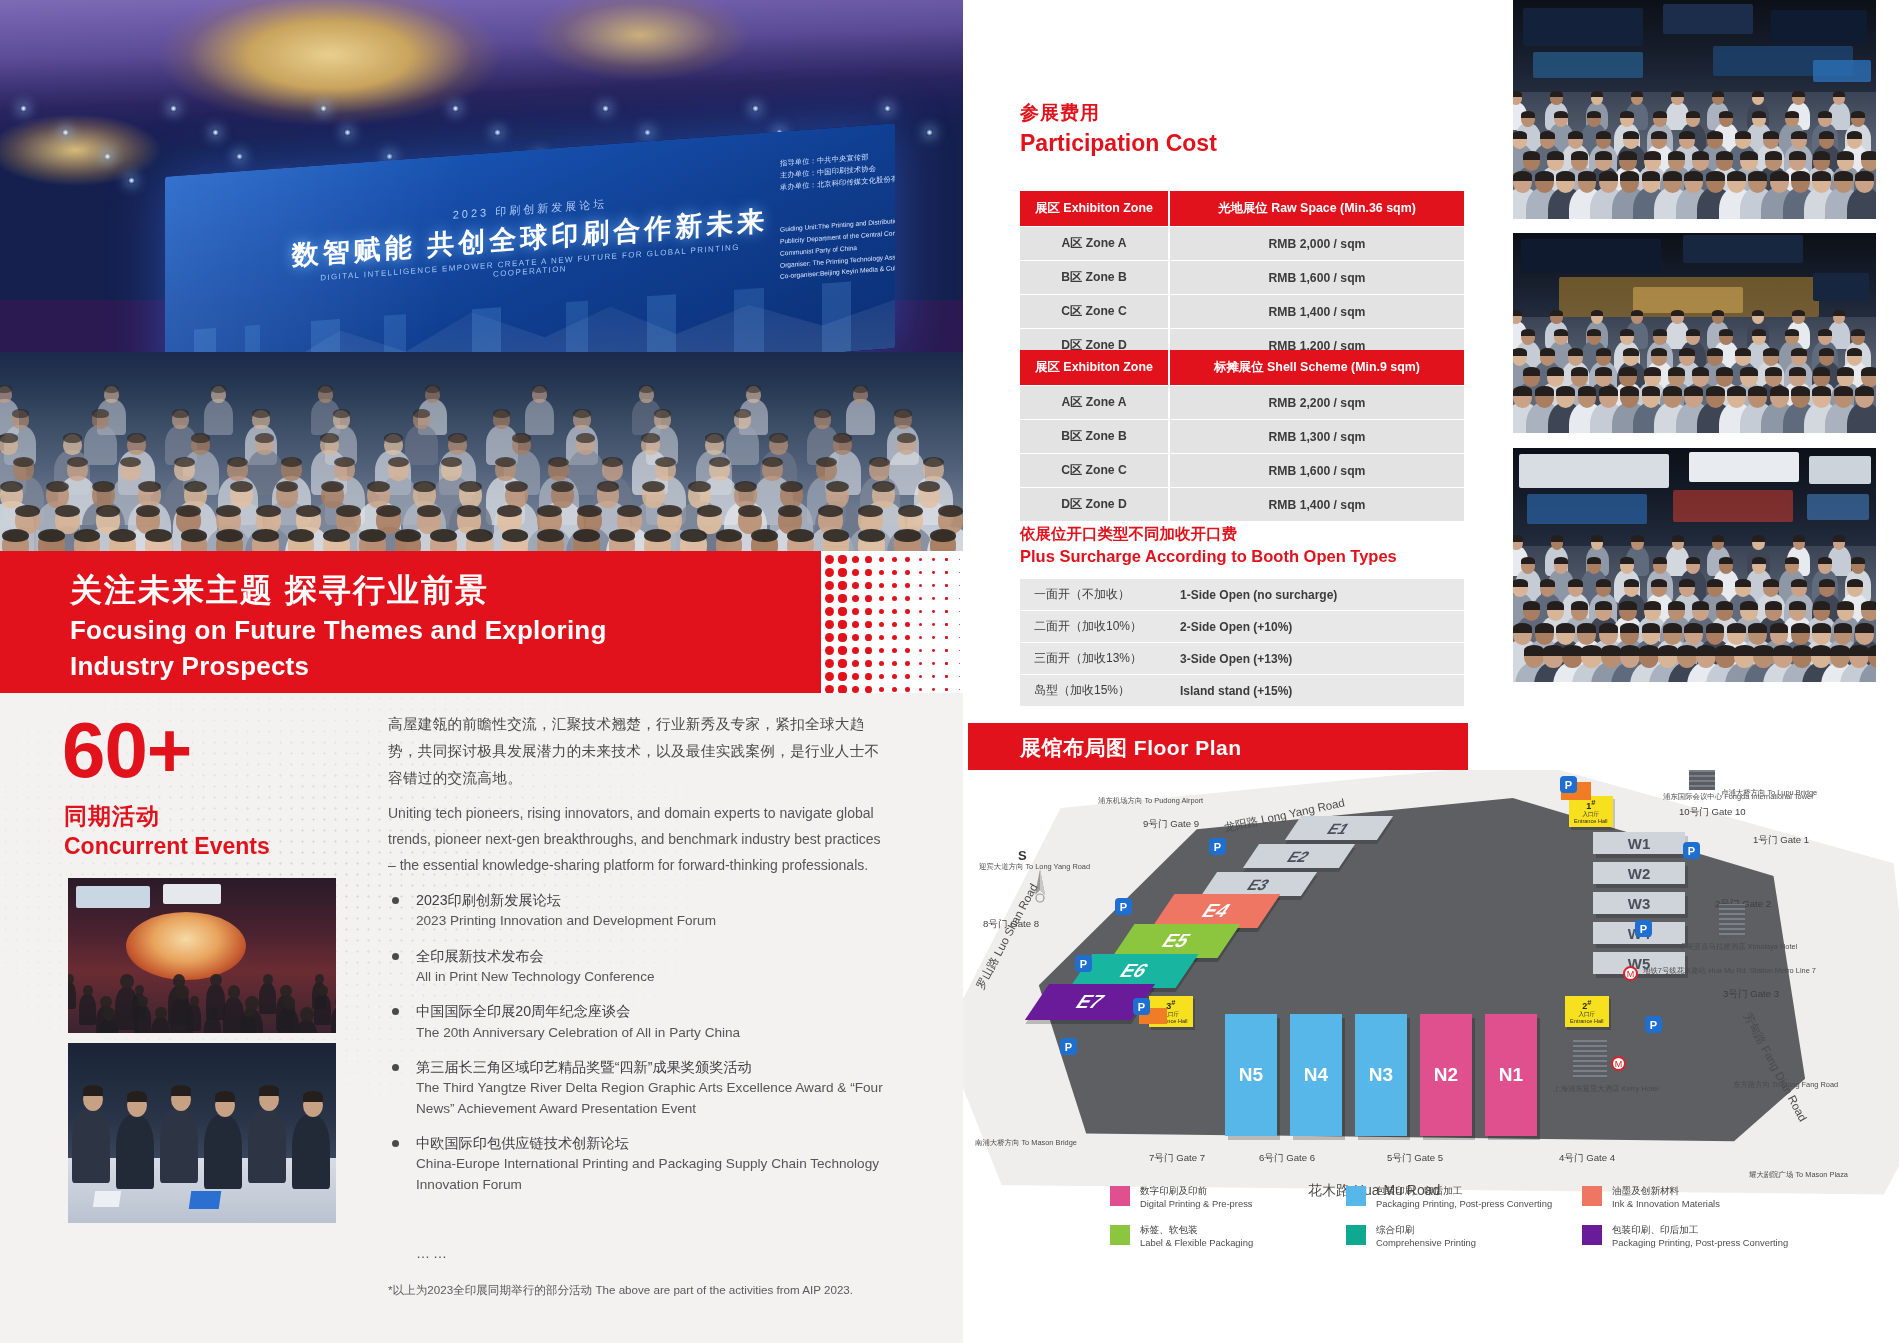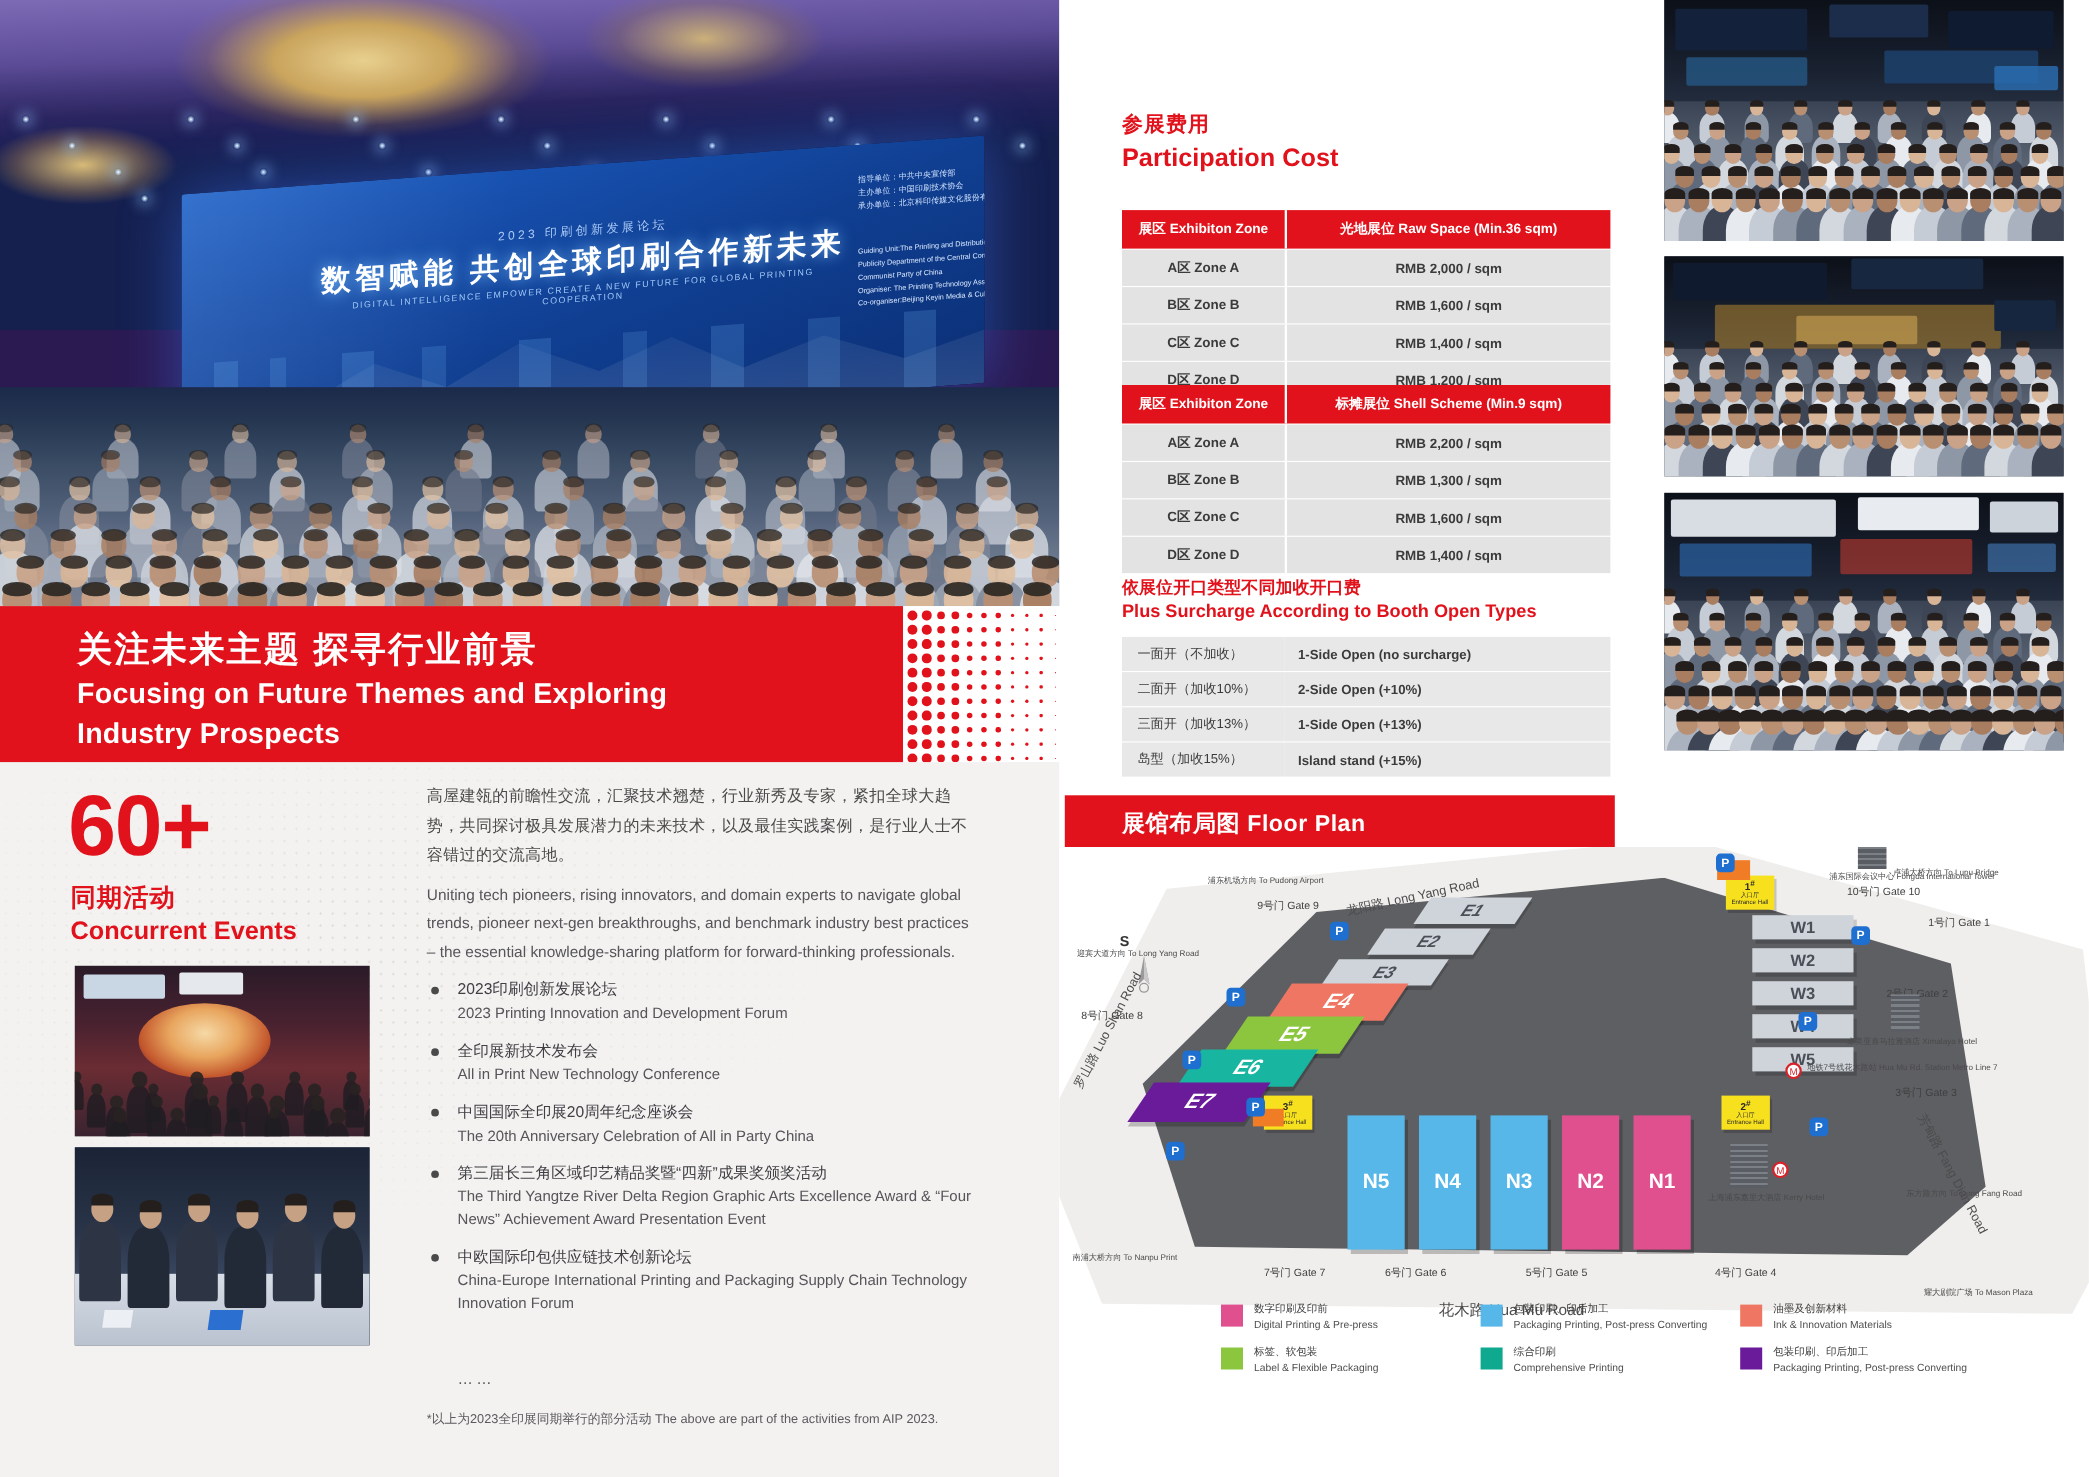--- a/index.html
+++ b/index.html
@@ -878,21 +878,21 @@
           <tr>
             <td class="c1">一面开（不加收）</td>
             <td class="c2">1-Side Open (no surcharge)</td>
           </tr>
           <tr>
             <td class="c1">二面开（加收10%）</td>
             <td class="c2">2-Side Open (+10%)</td>
           </tr>
           <tr>
             <td class="c1">三面开（加收13%）</td>
-            <td class="c2">1-Side Open (+13%)</td>
+            <td class="c2">3-Side Open (+13%)</td>
           </tr>
           <tr>
             <td class="c1">岛型（加收15%）</td>
             <td class="c2">Island stand (+15%)</td>
           </tr>
         </tbody>
       </table>
   </div>
 
   <div class="fp-header">
@@ -986,21 +986,21 @@
     <div class="poi" style="left:680px; top:196px; text-align:left;">地铁7号线花木路站
 Hua Mu Rd. Station Metro Line 7</div>
     <div class="metro" style="left:648px; top:286px;">M</div>
     <div class="poi" style="left:135px; top:26px;">浦东机场方向
 To Pudong Airport</div>
     <div class="poi" style="left:16px; top:92px;">迎宾大道方向
 To Long Yang Road</div>
     <div class="poi" style="left:770px; top:310px;">东方路方向
 To Dong Fang Road</div>
     <div class="poi" style="left:12px; top:368px;">南浦大桥方向
-To Nanpu Print</div>
+To Mason Bridge</div>
     <div class="poi" style="left:758px; top:18px;">卢浦大桥方向
 To Lupu Bridge</div>
     <div class="poi" style="left:786px; top:400px;">耀大剧院广场
 To Mason Plaza</div>
   </div>
 
   <div class="legend" id="legend">
       <div class="leg-col" style="left:0px; top:0;">
         <div class="leg-item">
           <span class="leg-sw" style="background:#e0508f"></span>

